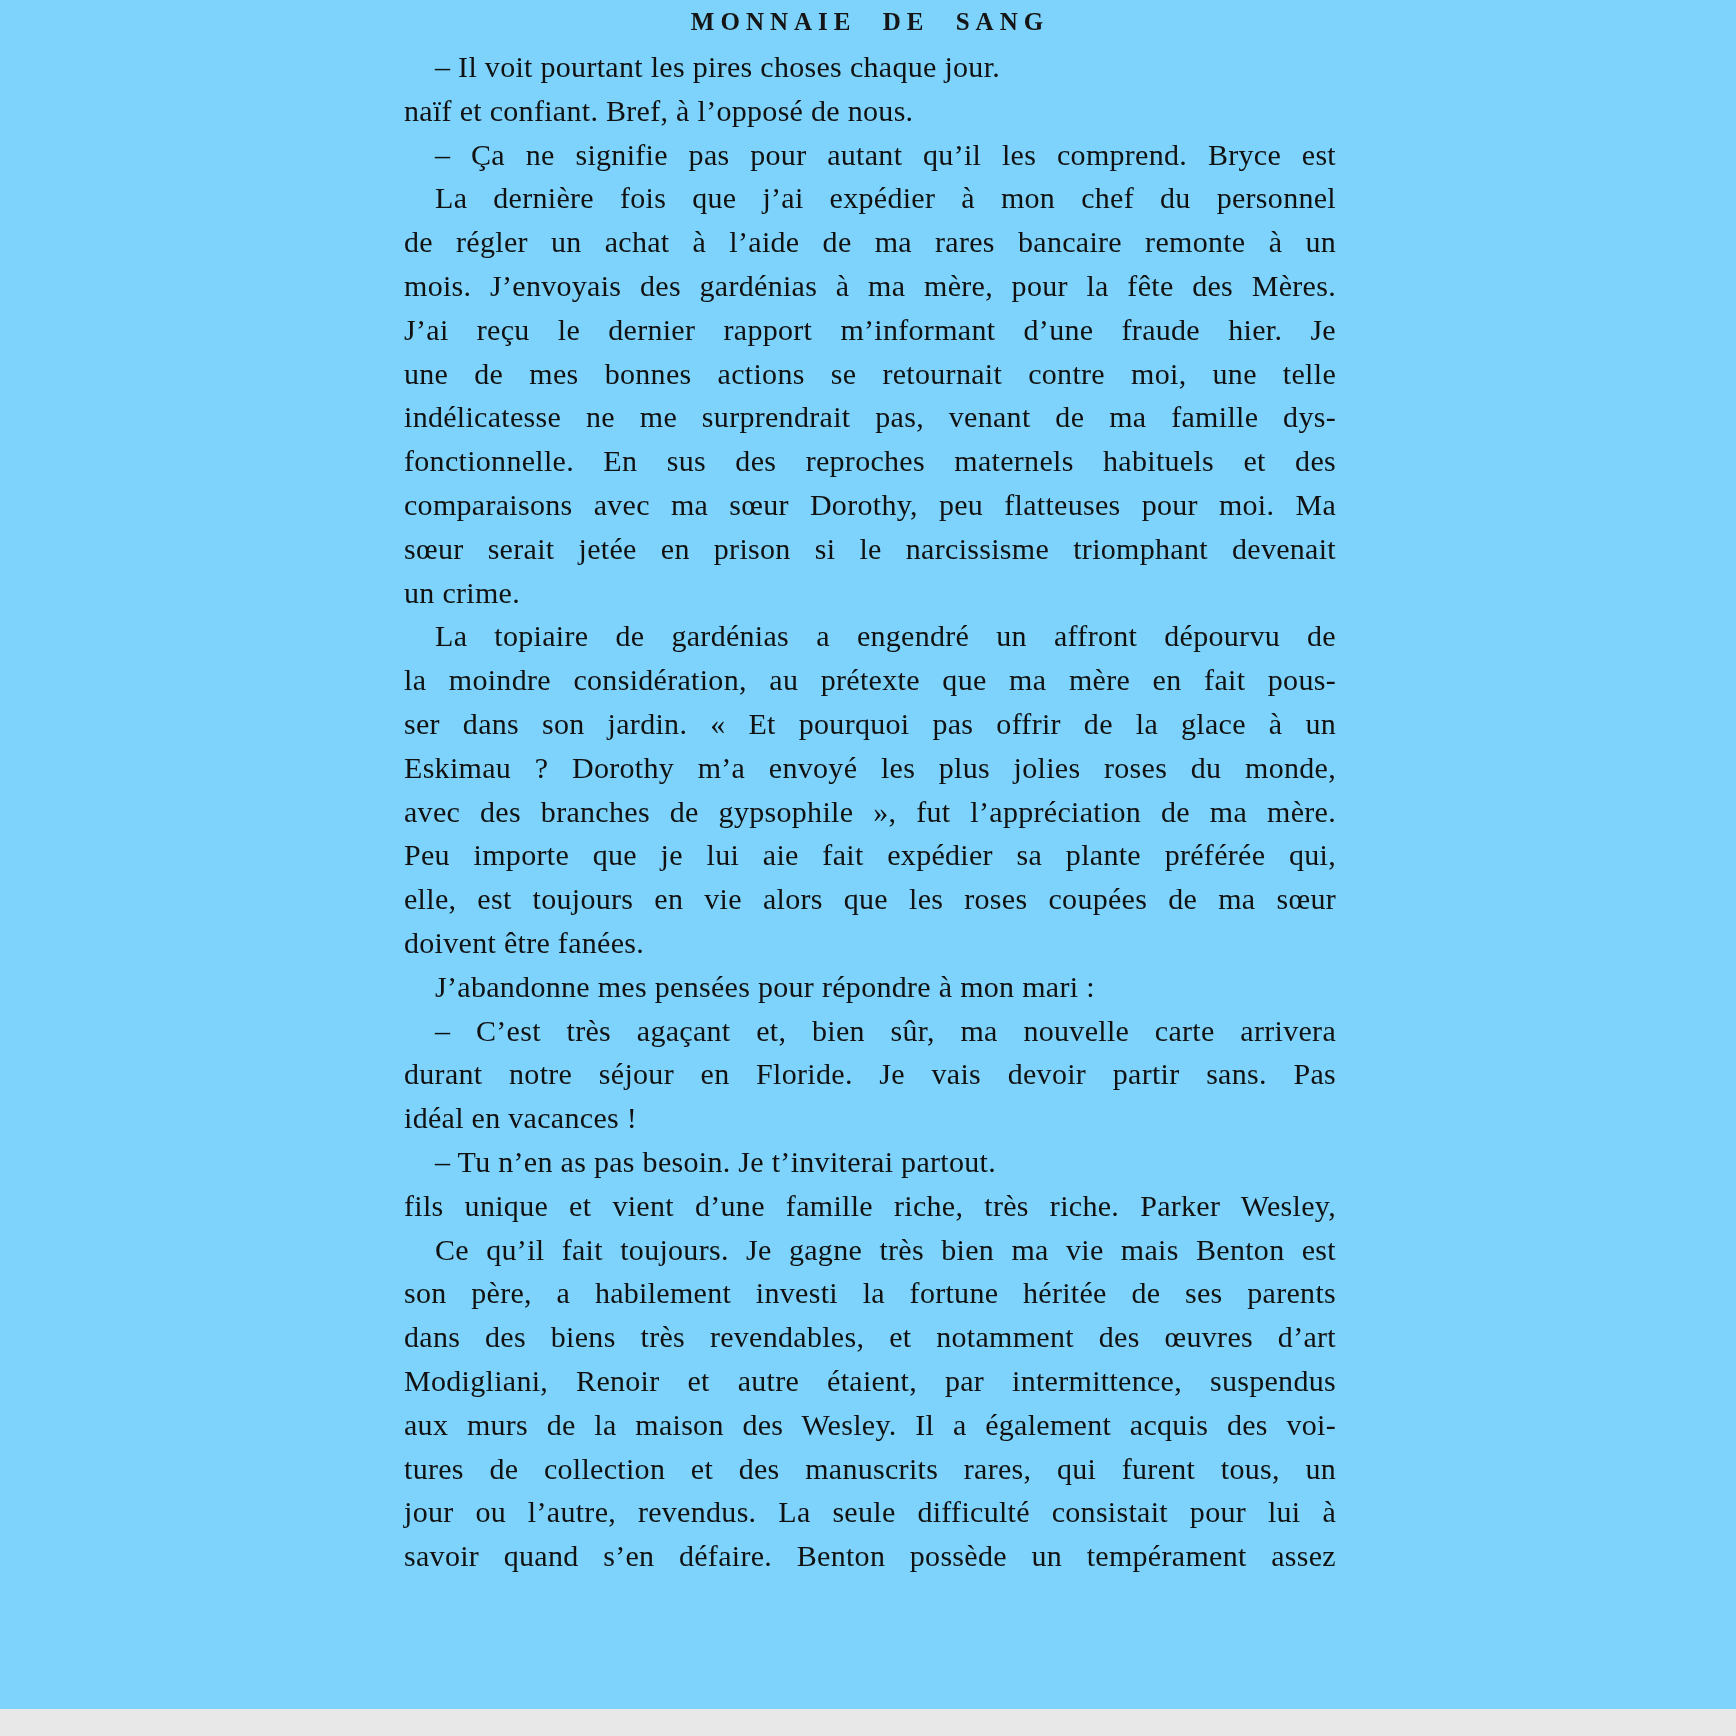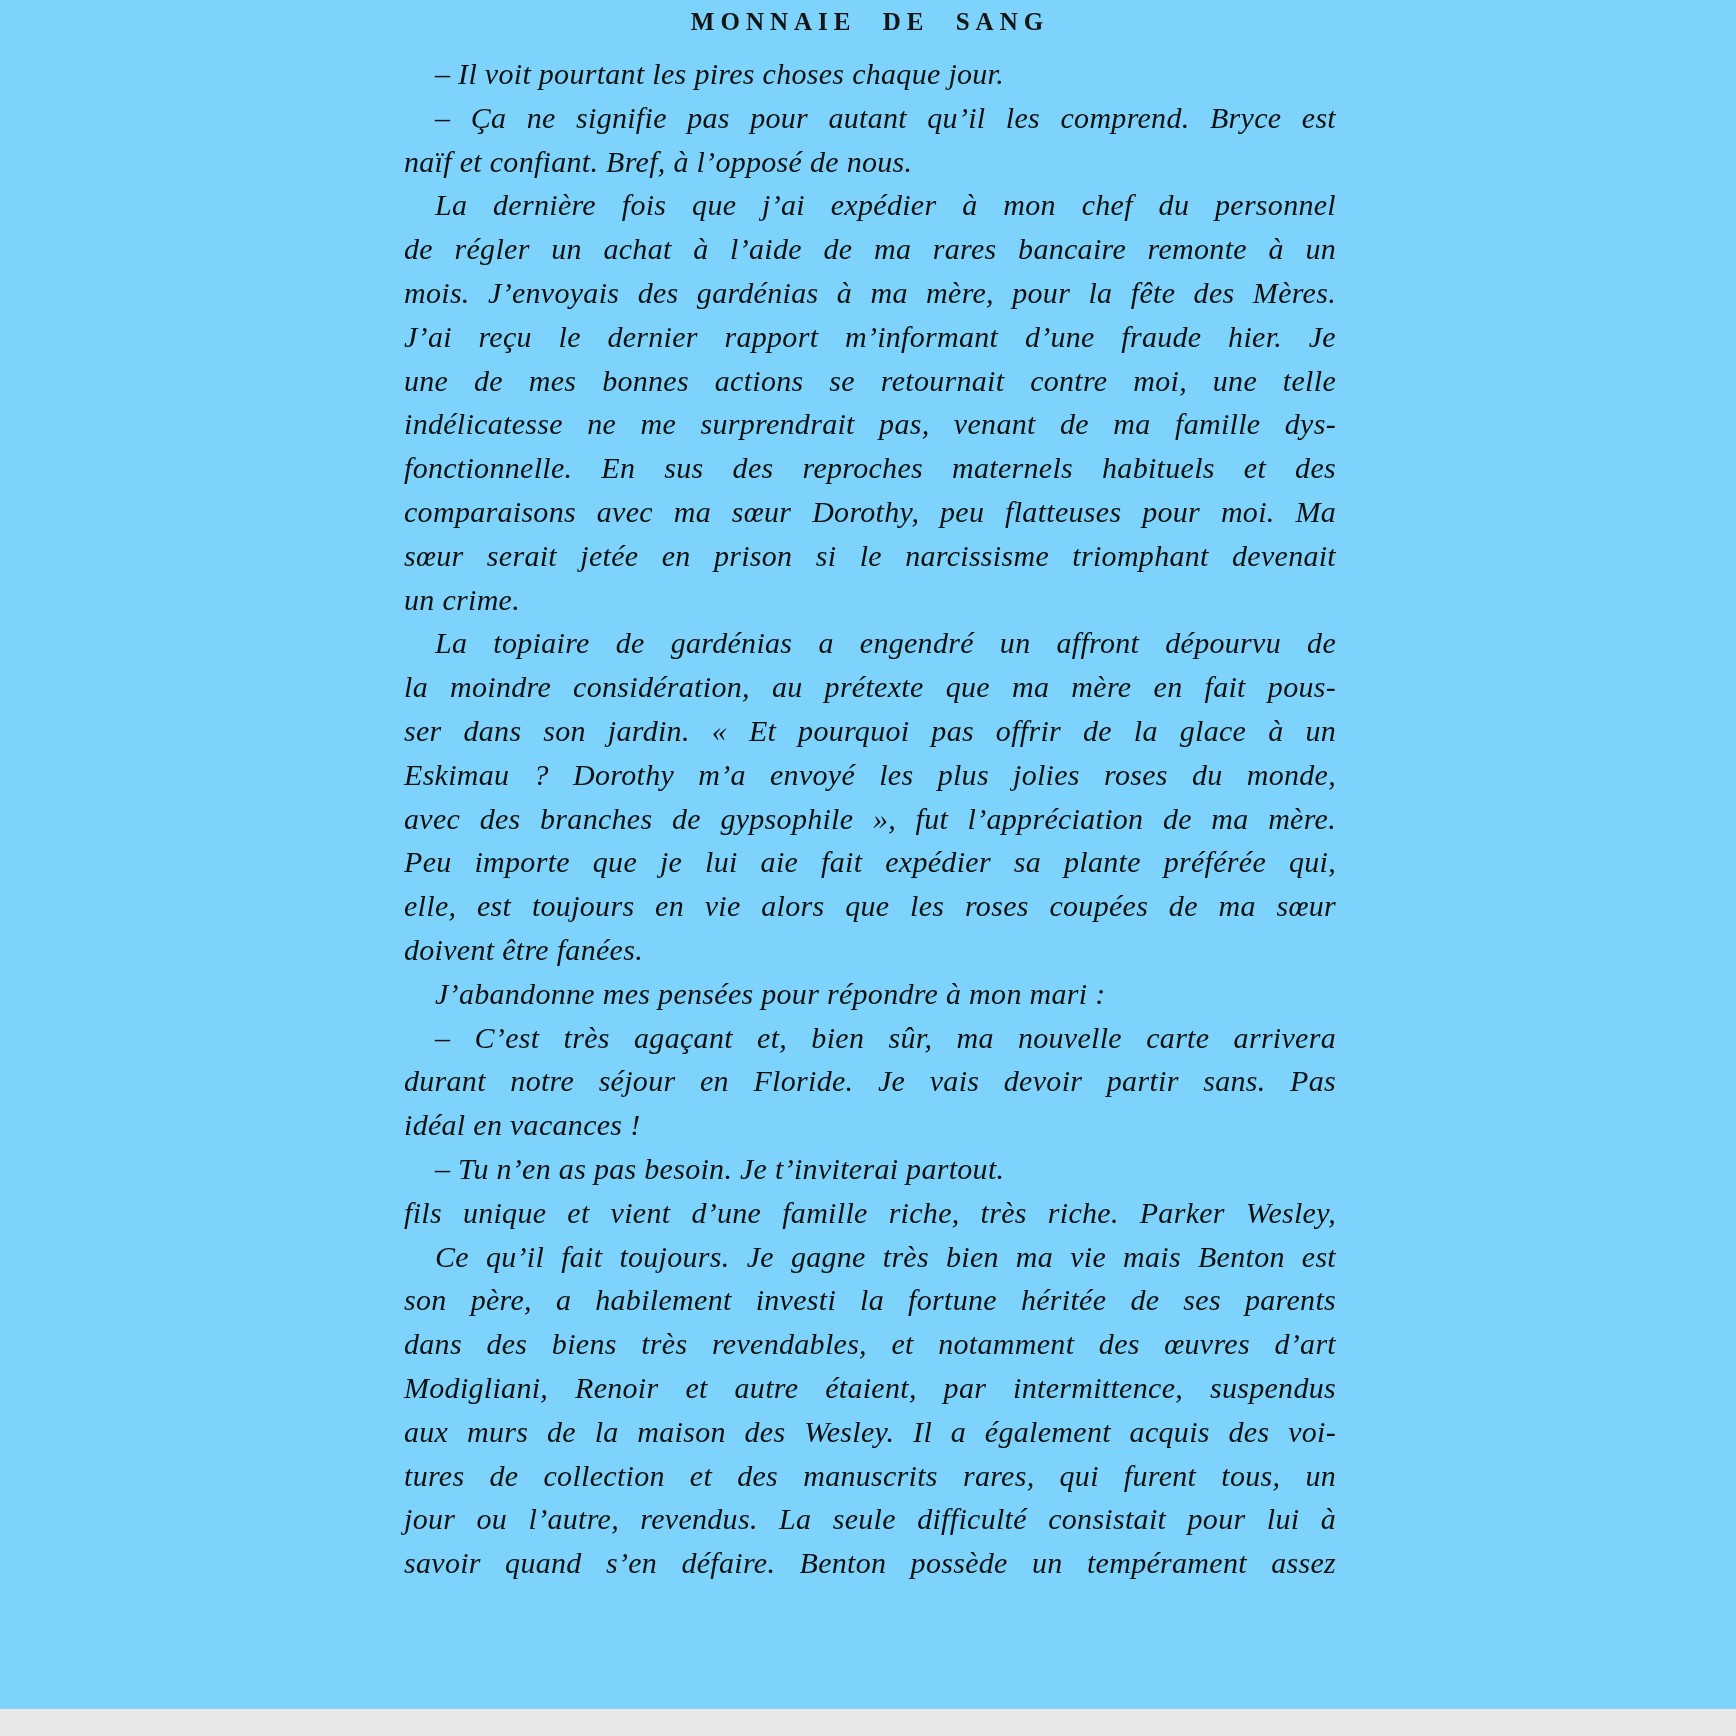--- a/index.html
+++ b/index.html
@@ -24,24 +24,23 @@
     text-align: center;
     font-size: 25px;
     font-weight: 600;
     letter-spacing: 6px;
     word-spacing: 14px;
     color: #151515;
     white-space: nowrap;
   }
   .text-block {
     position: absolute;
-    top: 52px;
+    top: 45px;
     left: 404px;
     width: 932px;
-    font-style: italic;
   }
   .line {
     height: 43.8px;
     line-height: 43.8px;
     font-size: 30px;
     text-align: justify;
     text-align-last: justify;
     white-space: nowrap;
     letter-spacing: 0.01em;
   }
@@ -62,22 +61,22 @@
   }
 </style>
 </head>
 <body>
 
 <div class="page">
   <div class="running-title">MONNAIE DE SANG</div>
 
   <div class="text-block">
       <div class="line indent end">– Il voit pourtant les pires choses chaque jour.</div>
+      <div class="line end">naïf et confiant. Bref, à l’opposé de nous.</div>
       <div class="line indent">– Ça ne signifie pas pour autant qu’il les comprend. Bryce est</div>
-      <div class="line end">naïf et confiant. Bref, à l’opposé de nous.</div>
       <div class="line indent">La dernière fois que j’ai expédier à mon chef du personnel</div>
       <div class="line">de régler un achat à l’aide de ma rares bancaire remonte à un</div>
       <div class="line">mois. J’envoyais des gardénias à ma mère, pour la fête des Mères.</div>
       <div class="line">J’ai reçu le dernier rapport m’informant d’une fraude hier. Je</div>
       <div class="line">une de mes bonnes actions se retournait contre moi, une telle</div>
       <div class="line">indélicatesse ne me surprendrait pas, venant de ma famille dys-</div>
       <div class="line">fonctionnelle. En sus des reproches maternels habituels et des</div>
       <div class="line">comparaisons avec ma sœur Dorothy, peu flatteuses pour moi. Ma</div>
       <div class="line">sœur serait jetée en prison si le narcissisme triomphant devenait</div>
       <div class="line end">un crime.</div>

